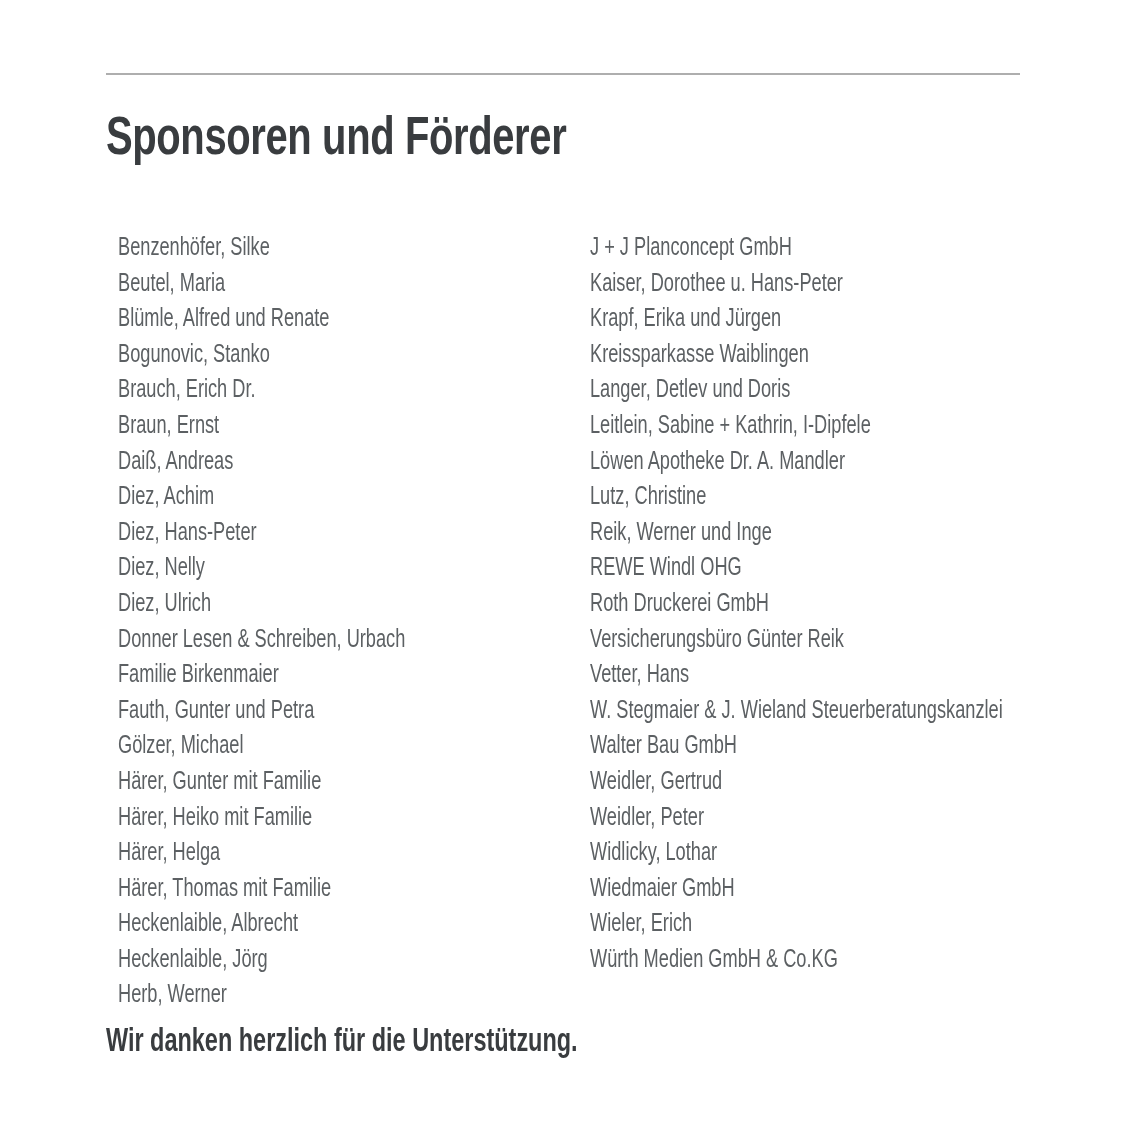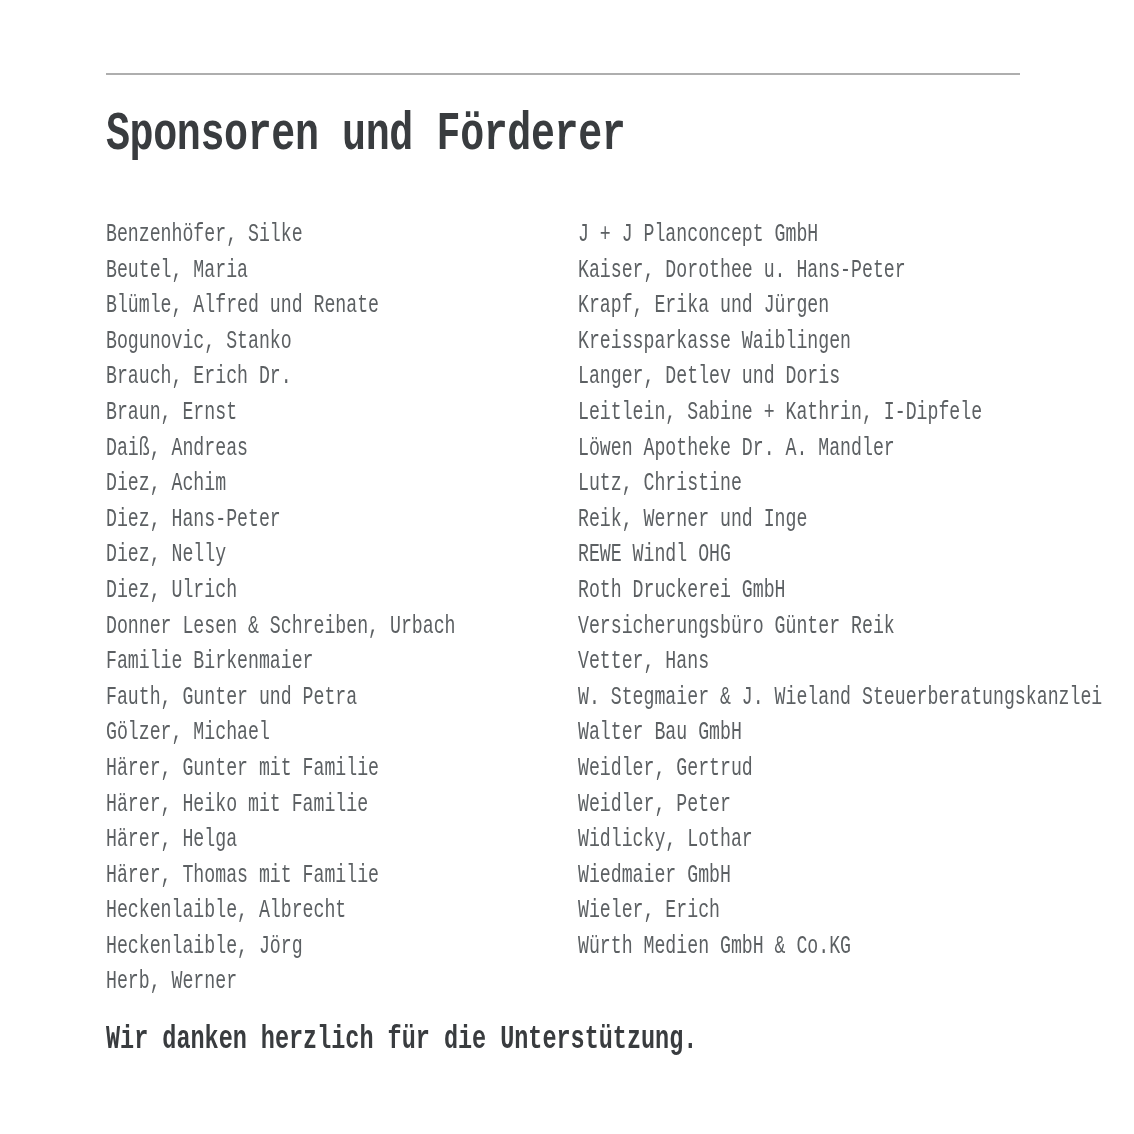--- a/index.html
+++ b/index.html
@@ -6,21 +6,21 @@
   html, body {
     margin: 0;
     padding: 0;
     background: #ffffff;
   }
   .page {
     position: relative;
     width: 1134px;
     height: 1134px;
     background: #ffffff;
-    font-family: Liberation Mono, monospace;
+    font-family: Liberation Sans, sans-serif;
     overflow: hidden;
   }
   .top-rule {
     position: absolute;
     left: 106px;
     top: 73px;
     width: 914px;
     height: 2px;
     background: #aeaeae;
   }
@@ -34,21 +34,21 @@
     line-height: 1;
     letter-spacing: -0.5px;
     color: #393c3f;
     white-space: nowrap;
     transform: scaleX(0.74);
     transform-origin: 0 0;
   }
   .sponsor-col {
     position: absolute;
     top: 217px;
-    margin: 0;
+    margin: 12px;
     padding: 0;
     list-style: none;
   }
   .sponsor-col.left  { left: 106px; }
   .sponsor-col.right { left: 578px; }
   .sponsor-col li {
     height: 35.6px;
     line-height: 35.6px;
     font-size: 26px;
     color: #5c6063;

